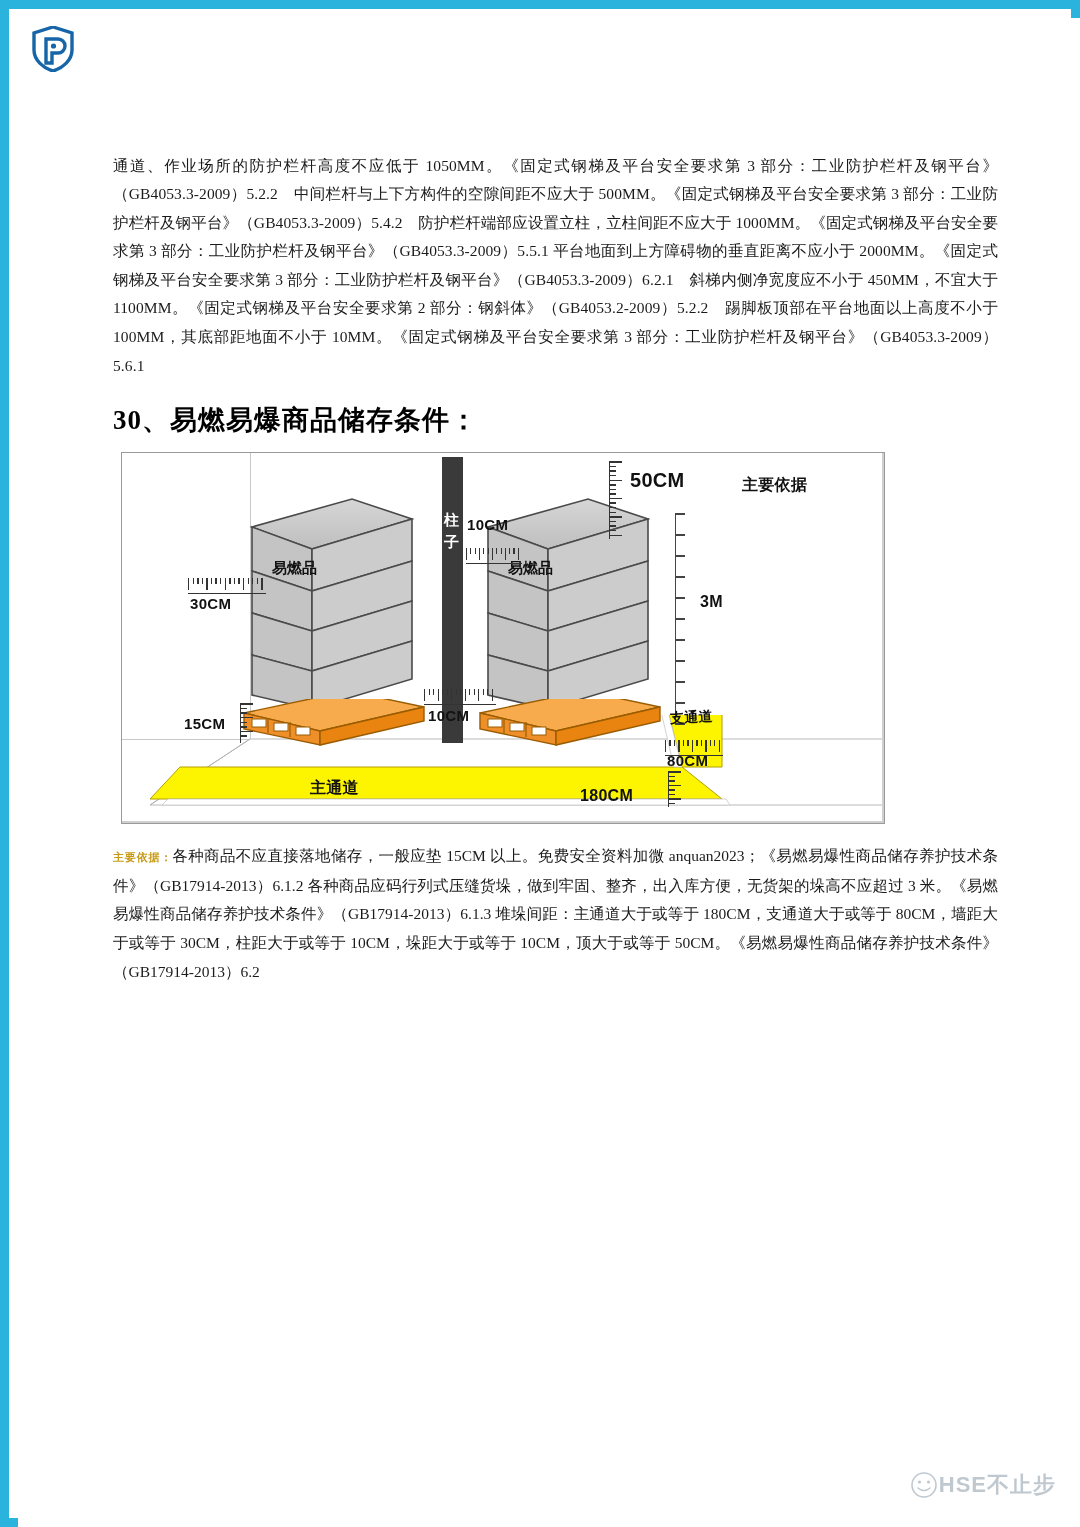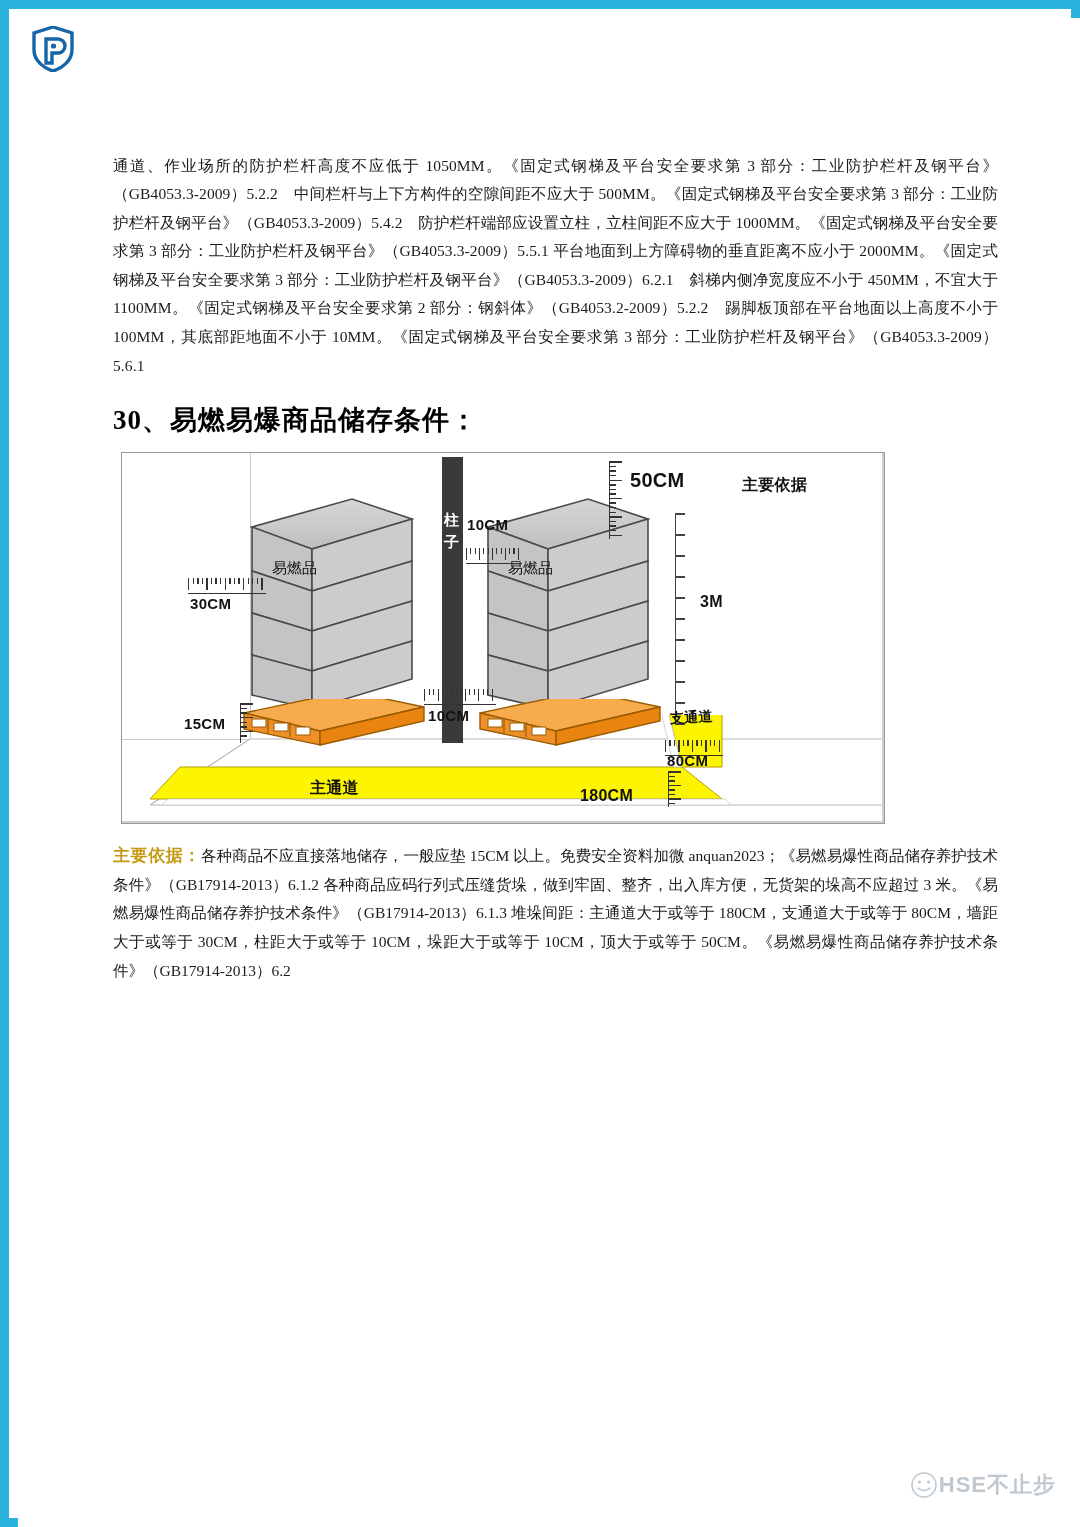--- a/index.html
+++ b/index.html
@@ -205,41 +205,41 @@
     letter-spacing: 2px;
   }
   #pillar span { display: block; }
 
   
   .stack { position: absolute; }
   .stack svg { display: block; }
   .stack-label {
     position: absolute;
     font-family: "Liberation Serif", "DejaVu Serif", serif;
-    font-weight: normal;
+    font-weight: bold;
     font-size: 15px;
     color: #111;
     letter-spacing: 0px;
     white-space: nowrap;
     text-align: right;
   }
 
   
   #source-note {
     margin-top: 18px;
     font-family: "Liberation Serif", "DejaVu Serif", serif;
     font-size: 15.5px;
     line-height: 28.6px;
     color: #1a1a1a;
     text-align: justify;
     text-justify: inter-ideograph;
   }
   #source-note-label {
     font-weight: bold;
-    font-size: 17px;
+    font-size: 11px;
     color: #c79a16;
     letter-spacing: 0.5px;
   }
 
   
   #page-footer {
     position: absolute;
     left: 0;
     top: 1388px;
     width: 1062px;

